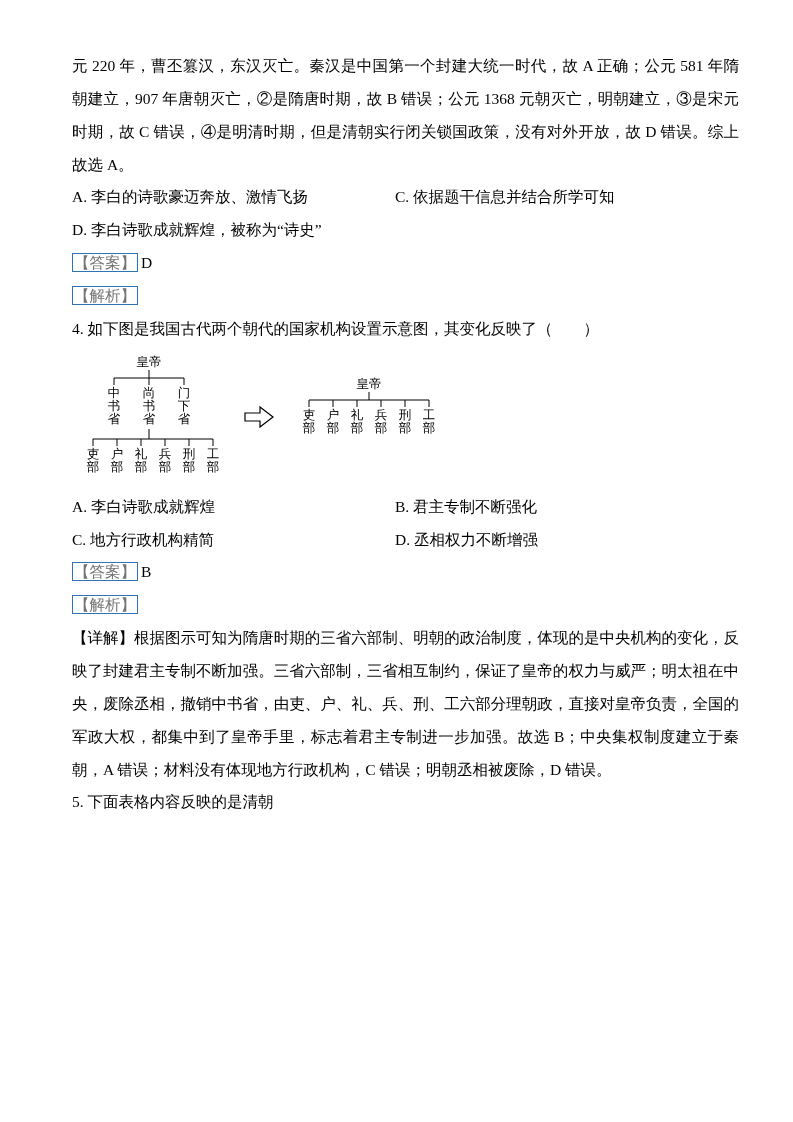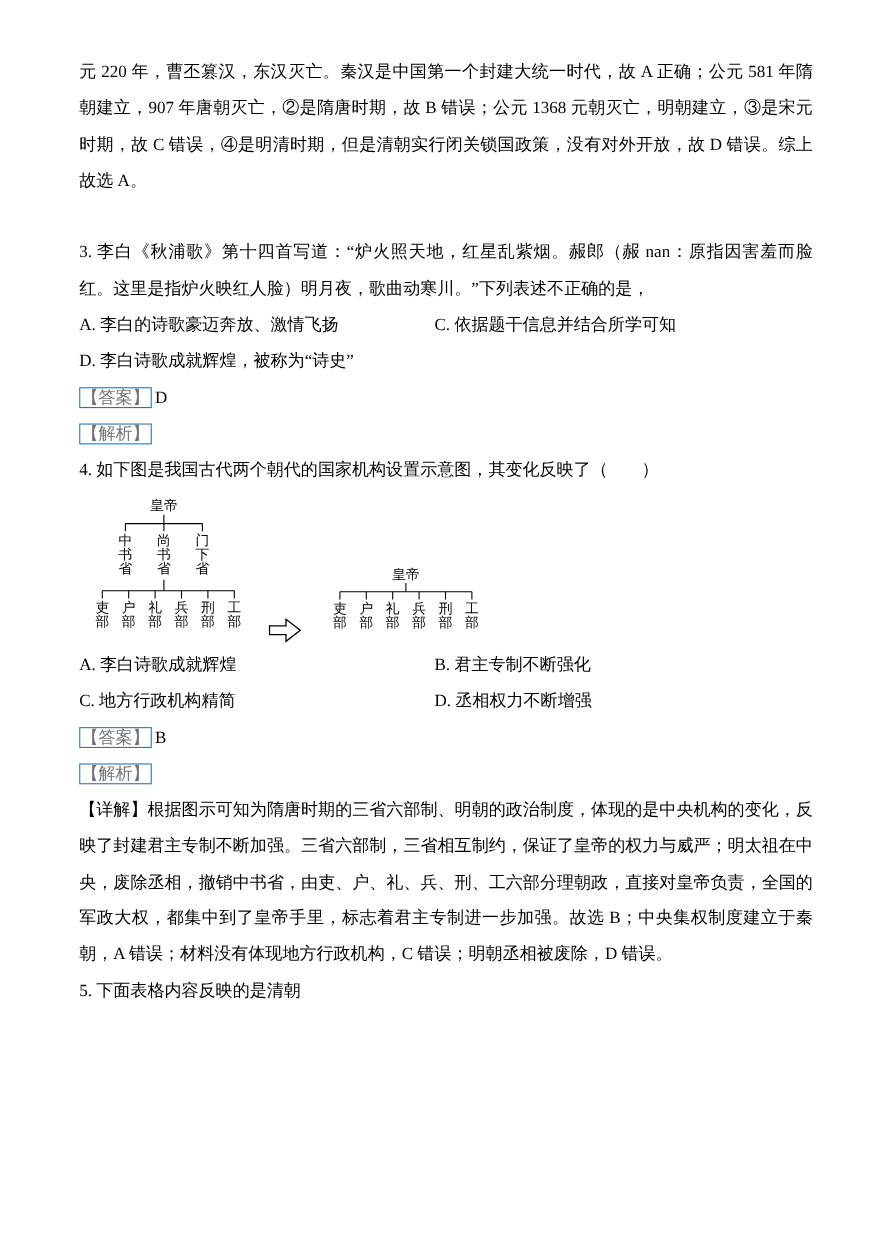--- a/index.html
+++ b/index.html
@@ -22,37 +22,36 @@
   .options .para { text-align: left; }
   .tag {
     color: #737373;
     border: 1px solid #2e74b5;
     padding: 0 1px;
     margin-right: 3px;
   }
   .ans-letter { color: #000; }
   .diagram {
     display: flex;
-    align-items: flex-end;
+    align-items: flex-start;
     margin: 7px 0 4px 2px;
   }
   .arrow-wrap { margin: 52px 16px 0 12px; line-height: 1; }
   .rchart { margin-top: 22px; }
   svg { display: block; }
   svg text { fill: #000; font-family: inherit; }
   svg line { stroke: #000; stroke-width: 1; }
 </style>
 </head>
 <body>
 
 <div class="page">
 
   <p class="para">元 220 年，曹丕篡汉，东汉灭亡。秦汉是中国第一个封建大统一时代，故 A 正确；公元 581 年隋朝建立，907 年唐朝灭亡，②是隋唐时期，故 B 错误；公元 1368 元朝灭亡，明朝建立，③是宋元时期，故 C 错误，④是明清时期，但是清朝实行闭关锁国政策，没有对外开放，故 D 错误。综上故选 A。</p>
 
-  <p class="para gap-top">3. 李白《秋浦歌》第十四首写道：“炉火照天地，红星乱紫烟。赧郎（赧 nan：原指因害羞而脸红。这里是指炉火映红人脸）明月夜，歌曲动寒川。”下列表述不正确的是，</p>
 
   <div class="options">
     <p class="para">A. 李白的诗歌豪迈奔放、激情飞扬</p>
     <p class="para">C. 依据题干信息并结合所学可知</p>
     <p class="para">D. 李白诗歌成就辉煌，被称为“诗史”</p>
   </div>
 
   <p class="para"><span class="tag">【答案】</span><span class="ans-letter">D</span></p>
 
   <p class="para"><span class="tag">【解析】</span></p>

